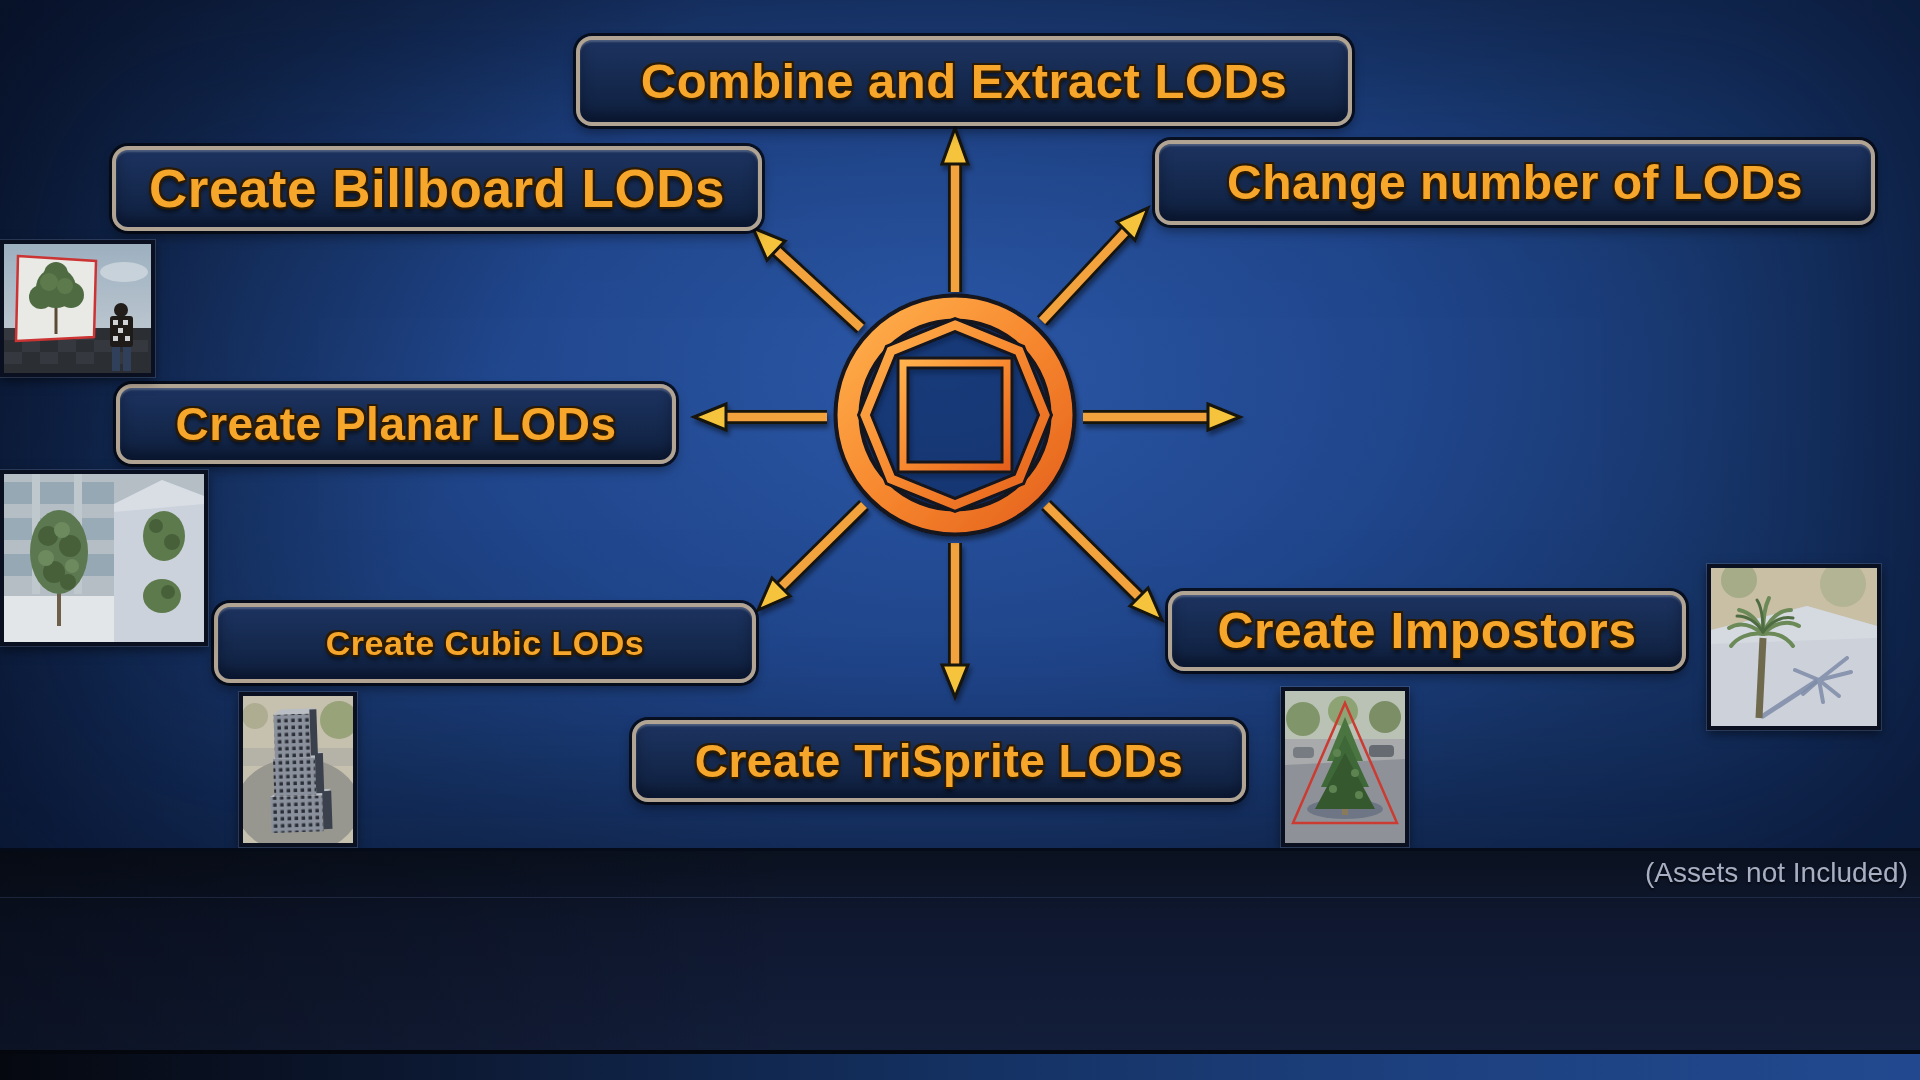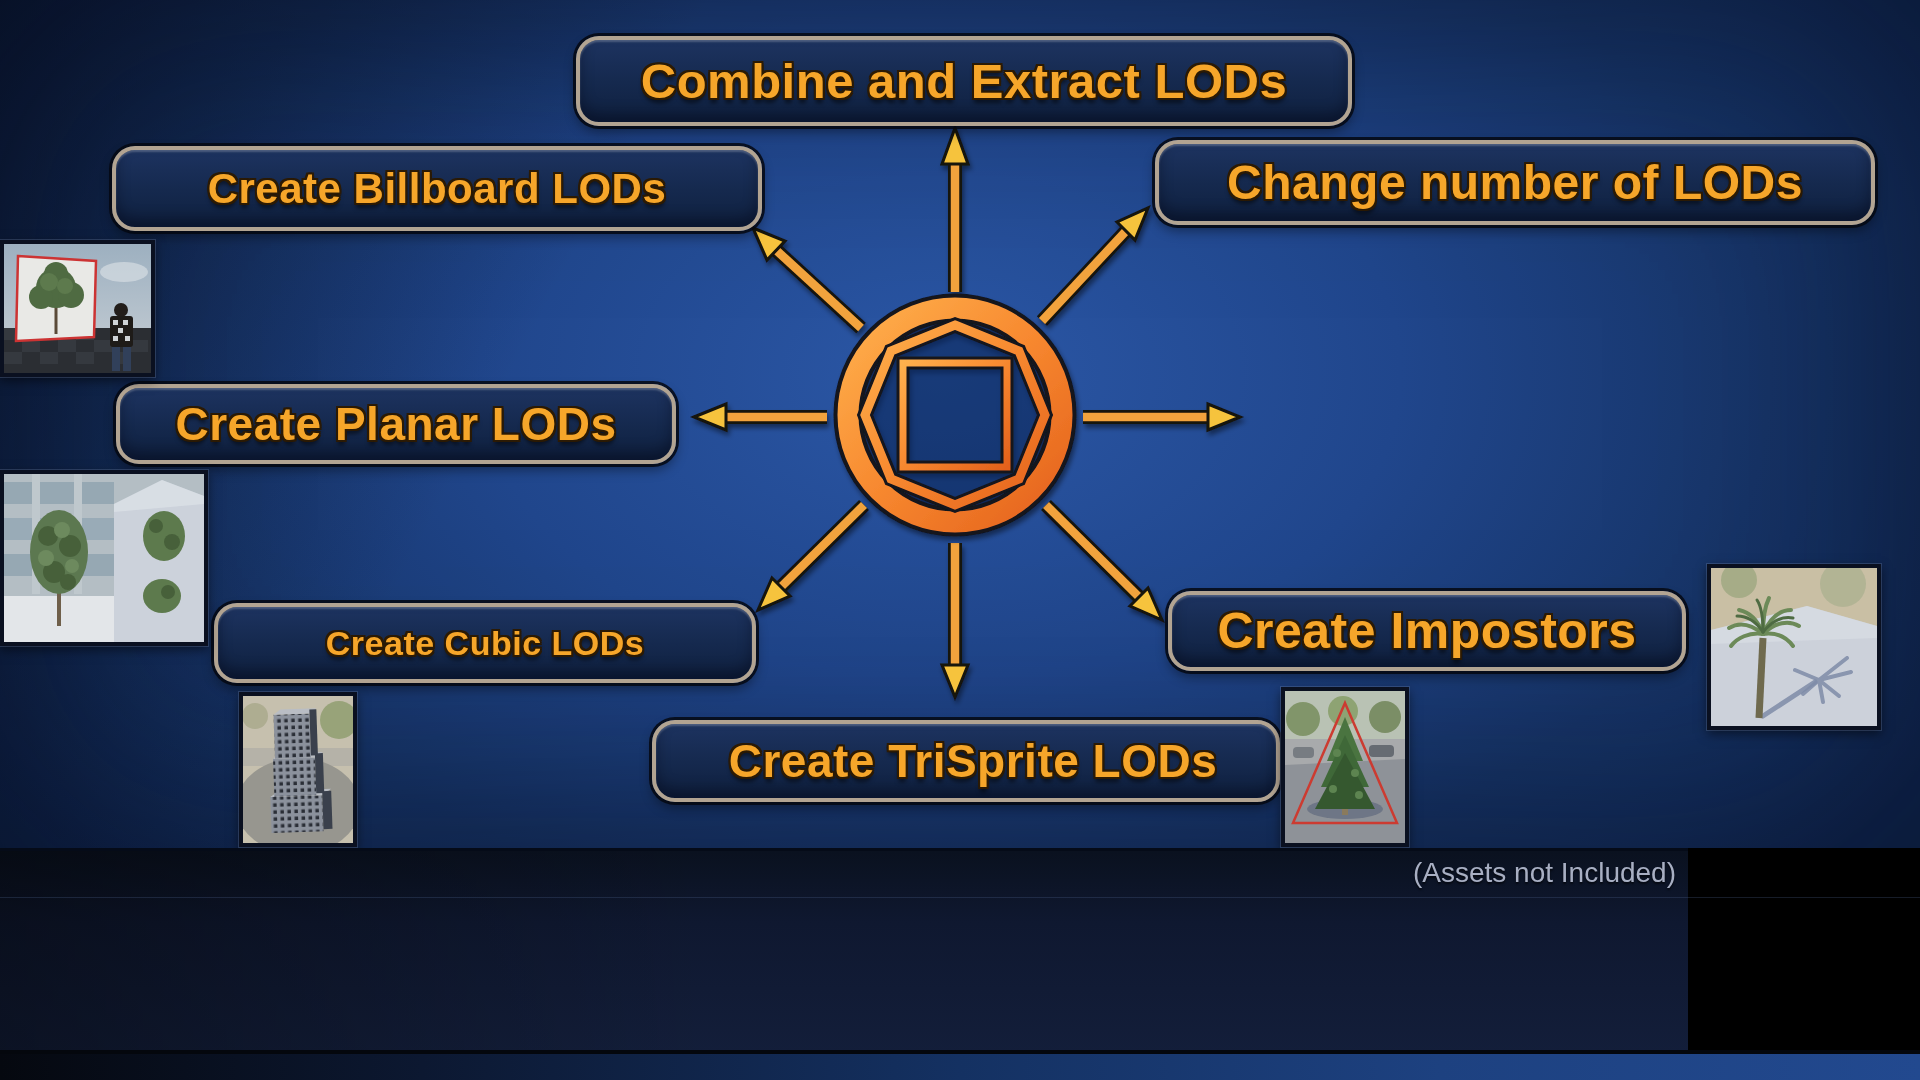--- a/index.html
+++ b/index.html
@@ -12,51 +12,51 @@
     position:absolute;left:0;top:0;width:1920px;height:848px;
     background:
       linear-gradient(118deg, rgba(6,10,24,.55) 0%, rgba(6,10,24,0) 30%),
       radial-gradient(1150px 760px at 49% 44%, #2b57a6 0%, #20468c 40%, #173569 72%, #112a58 100%);
     box-shadow: inset 0 0 240px 30px rgba(4,8,22,.5);
   }
   .arrow-layer{position:absolute;left:0;top:0;width:1920px;height:848px;}
   
   .node{
     position:absolute;display:flex;align-items:center;justify-content:center;
-    border:4px solid #b2a492;border-radius:23px;
+    border:4px solid #b2a492;border-radius:16px;
     background:linear-gradient(180deg,#1d3360 0%,#15294e 52%,#0f203f 100%);
     box-shadow:0 0 0 3px rgba(5,8,18,.85), 0 6px 12px rgba(0,0,0,.4),
                inset 0 2px 2px rgba(255,255,255,.22), inset 0 -8px 14px rgba(0,0,12,.38);
   }
   .node span{
     color:#f6a62a;font-weight:bold;letter-spacing:.5px;white-space:nowrap;
     text-shadow:
       -2px -2px 0 #2b1a04, 2px -2px 0 #2b1a04, -2px 2px 0 #2b1a04, 2px 2px 0 #2b1a04,
       0 -2px 0 #2b1a04, 0 2px 0 #2b1a04, -2px 0 0 #2b1a04, 2px 0 0 #2b1a04,
       0 5px 4px rgba(0,0,0,.55);
   }
   .n-combine      {left:576px;top:36px;width:768px;height:82px;}  .n-combine span{font-size:49px;}
-  .n-billboard    {left:112px;top:146px;width:642px;height:77px;} .n-billboard span{font-size:42px;text-align:center;}
+  .n-billboard    {left:112px;top:146px;width:642px;height:77px;} .n-billboard span{font-size:53px;text-align:center;}
   .n-changenum    {left:1155px;top:140px;width:712px;height:77px;}.n-changenum span{font-size:48px;}
   .n-planar       {left:116px;top:384px;width:552px;height:72px;} .n-planar span{font-size:46px;}
   .n-changeval    {left:1243px;top:384px;width:582px;height:72px;}.n-changeval span{font-size:46px;}
   .n-cubic        {left:214px;top:603px;width:534px;height:72px;} .n-cubic span{font-size:34px;}
   .n-impostors    {left:1168px;top:591px;width:510px;height:72px;}.n-impostors span{font-size:50px;}
-  .n-trisprite    {left:652px;top:720px;width:606px;height:74px;padding-left:14px;} .n-trisprite span{font-size:46px;}
+  .n-trisprite    {left:632px;top:720px;width:606px;height:74px;} .n-trisprite span{font-size:46px;}
   
   .thumb{position:absolute;border:4px solid #0a1020;box-shadow:0 0 0 1px rgba(130,150,190,.25),0 4px 10px rgba(0,0,0,.5);}
   .thumb svg{display:block;}
   .t-billboard{left:0px;top:240px;}
   .t-planar{left:0px;top:470px;}
   .t-cubic{left:239px;top:692px;}
   .t-trisprite{left:1281px;top:687px;}
   .t-impostor{left:1707px;top:564px;}
   
   .footer{
-    position:absolute;left:0;top:848px;width:1688px;height:205px;
+    position:absolute;left:0;top:848px;width:1920px;height:205px;
     background:
       linear-gradient(90deg, rgba(0,0,0,.38) 0%, rgba(0,0,0,0) 42%),
       linear-gradient(180deg,#0a111f 0%,#0f1830 35%,#131e3a 100%);
     border-top:3px solid #050b18;
   }
   .band-divider{position:absolute;left:0;top:46px;width:1920px;height:1px;background:rgba(80,100,145,.28);}
   .assets-note{
     position:absolute;right:12px;top:6px;font-size:28px;color:#a8afc3;white-space:nowrap;
     text-shadow:0 2px 2px rgba(0,0,0,.6);
   }

